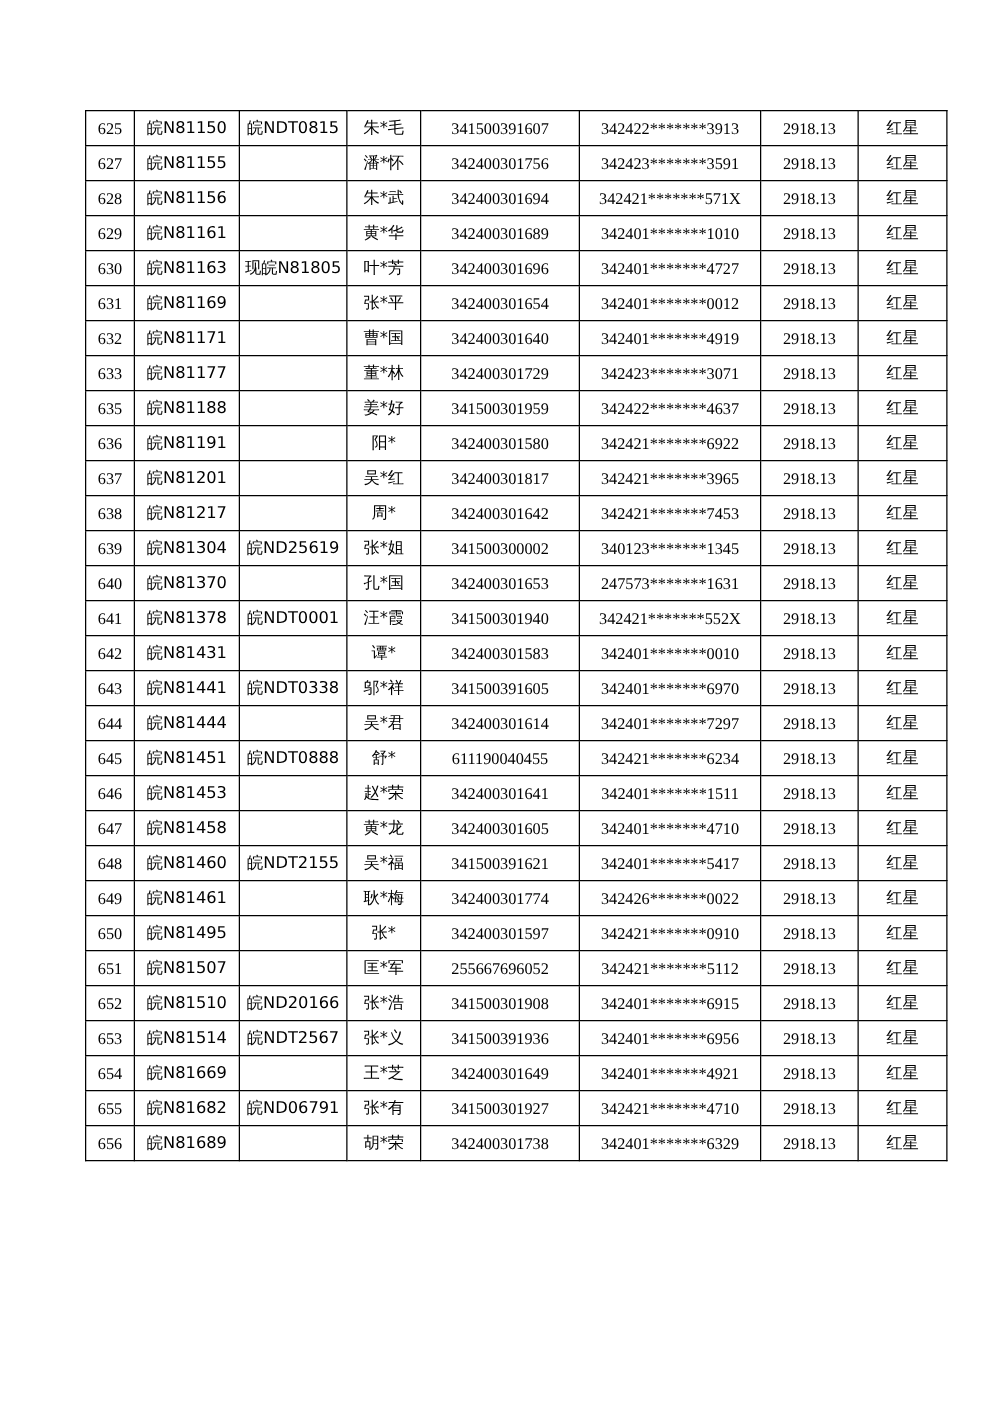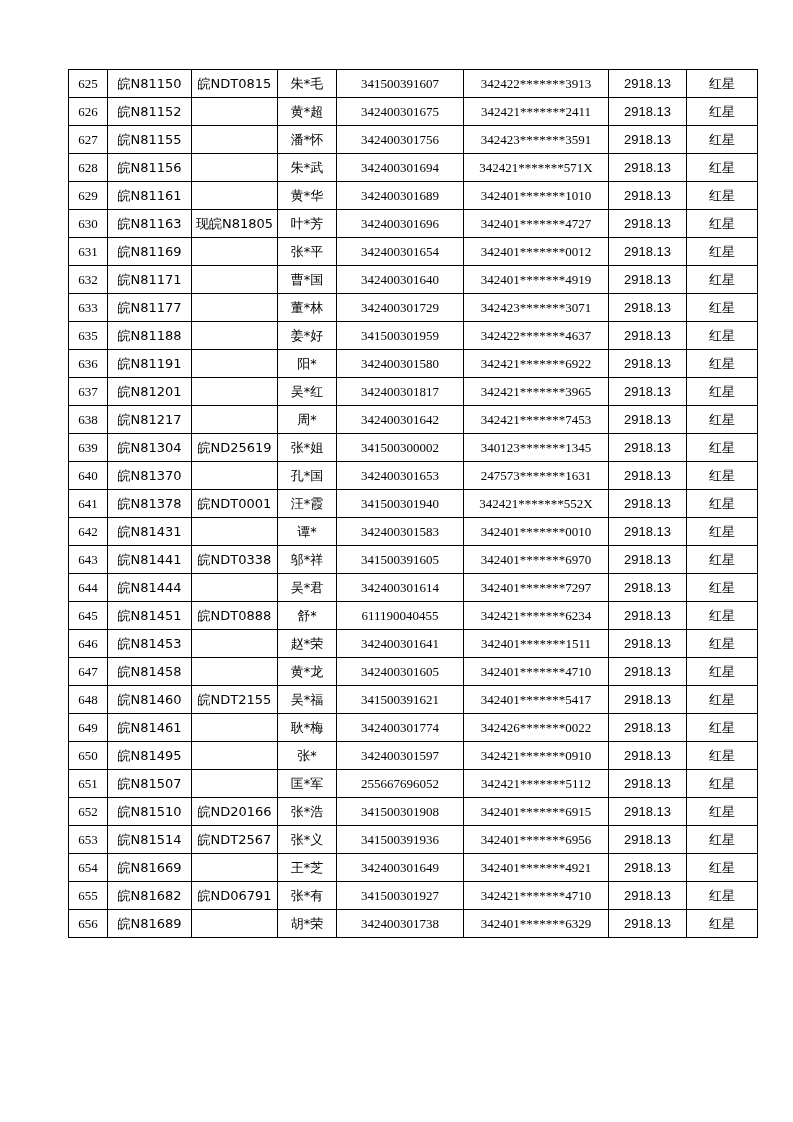--- a/index.html
+++ b/index.html
@@ -11,21 +11,21 @@
     width: 793px;
     height: 1122px;
     font-family: "Liberation Serif", "DejaVu Serif", serif;
     color: #000000;
   }
   .page {
     position: relative;
     width: 793px;
     height: 1122px;
     box-sizing: border-box;
-    padding: 69px 68px 0 68px;
+    padding: 88px 68px 0 68px;
   }
   table.data-table {
     border-collapse: collapse;
     width: 657px;
     table-layout: fixed;
   }
   table.data-table td {
     border: 1px solid #000000;
     height: 27px;
     padding: 0 2px;
@@ -35,21 +35,21 @@
     vertical-align: middle;
     white-space: nowrap;
     overflow: hidden;
   }
   td.c-index   { width: 34px; }
   td.c-plate   { width: 79px; }
   td.c-oldplate{ width: 81px; margin-left: 43px; }
   td.c-name    { width: 54px; }
   td.c-docnum  { width: 122px; }
   td.c-idnum   { width: 140px; }
-  td.c-amount  { width: 73px; font-family: Liberation Sans, sans-serif; }
+  td.c-amount  { width: 73px; font-family: Liberation Serif, serif; }
   td.c-org     { width: 66px; }
   .cjk {
     font-family: "DejaVu Sans", "Liberation Sans", sans-serif;
     font-size: 13px;
   }
   .num {
     font-family: "Liberation Serif", "DejaVu Serif", serif;
     font-size: 13px;
     letter-spacing: 0px;
   }
@@ -64,30 +64,20 @@
           <td class="c-index num">625</td>
           <td class="c-plate cjk">皖N81150</td>
           <td class="c-oldplate cjk">皖NDT0815</td>
           <td class="c-name cjk">朱*毛</td>
           <td class="c-docnum num">341500391607</td>
           <td class="c-idnum num">342422*******3913</td>
           <td class="c-amount num">2918.13</td>
           <td class="c-org cjk">红星</td>
         </tr>
         <tr>
-          <td class="c-index num">626</td>
-          <td class="c-plate cjk">皖N81152</td>
-          <td class="c-oldplate cjk"></td>
-          <td class="c-name cjk">黄*超</td>
-          <td class="c-docnum num">342400301675</td>
-          <td class="c-idnum num">342421*******2411</td>
-          <td class="c-amount num">2918.13</td>
-          <td class="c-org cjk">红星</td>
-        </tr>
-        <tr>
           <td class="c-index num">627</td>
           <td class="c-plate cjk">皖N81155</td>
           <td class="c-oldplate cjk"></td>
           <td class="c-name cjk">潘*怀</td>
           <td class="c-docnum num">342400301756</td>
           <td class="c-idnum num">342423*******3591</td>
           <td class="c-amount num">2918.13</td>
           <td class="c-org cjk">红星</td>
         </tr>
         <tr>

